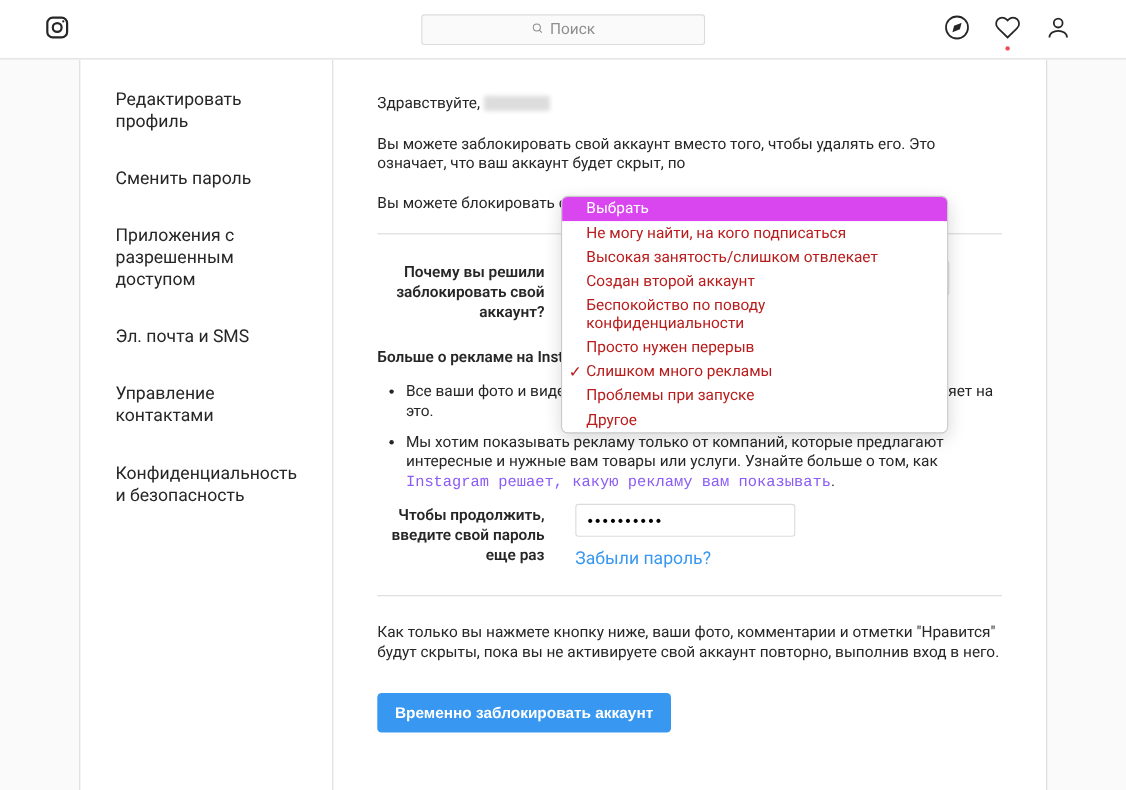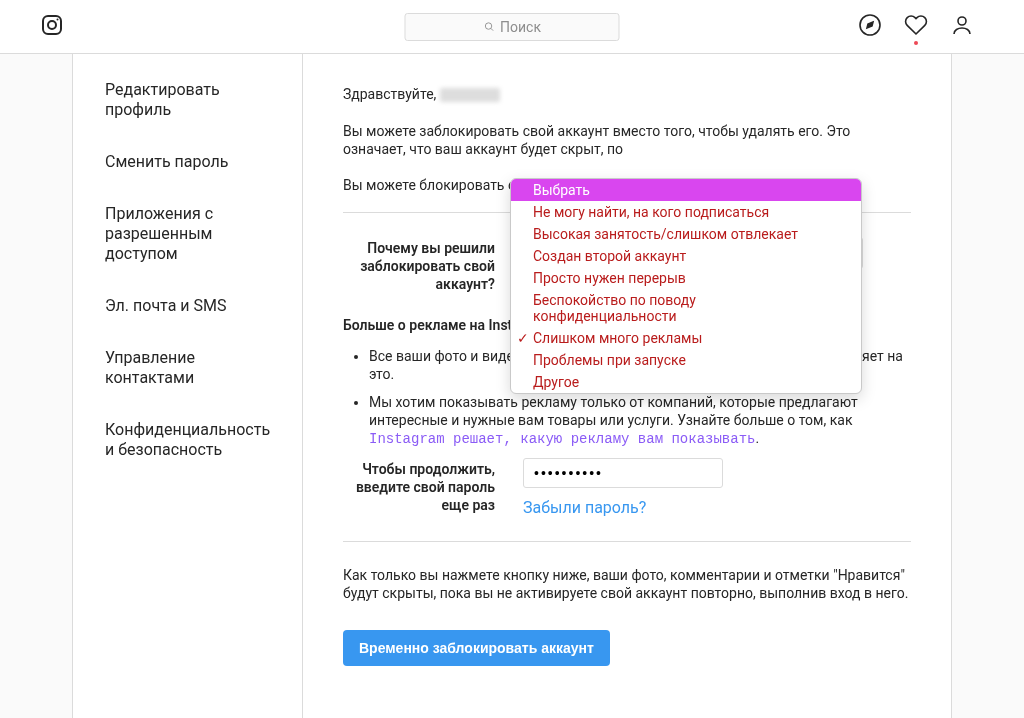--- a/index.html
+++ b/index.html
@@ -17,21 +17,21 @@
   display: flex;
   align-items: center;
   padding: 0 20px;
   position: relative;
 }
 .logo { margin-left: 20px; margin-right: auto; }
 .search {
   position: absolute;
   left: 50%;
   transform: translateX(-50%);
-  width: 215px;
+  width: 258px;
   height: 28px;
   background: #fafafa;
   border: 1px solid #dbdbdb;
   border-radius: 3px;
   display: flex;
   align-items: center;
   justify-content: center;
   color: #8e8e8e;
   font-size: 14px;
   gap: 6px;
@@ -217,18 +217,18 @@
 
     <button class="submit-btn">Временно заблокировать аккаунт</button>
   </div>
 </div>
 
 <div class="dropdown" id="dropdown">
     <div class="dd-item highlight"><span>Выбрать</span></div>
     <div class="dd-item"><span>Не могу найти, на кого подписаться</span></div>
     <div class="dd-item"><span>Высокая занятость/слишком отвлекает</span></div>
     <div class="dd-item"><span>Создан второй аккаунт</span></div>
+    <div class="dd-item"><span>Беспокойство по поводу конфиденциальности</span></div>
     <div class="dd-item"><span>Просто нужен перерыв</span></div>
-    <div class="dd-item"><span>Беспокойство по поводу конфиденциальности</span></div>
     <div class="dd-item"><span class="check">✓</span><span>Слишком много рекламы</span></div>
     <div class="dd-item"><span>Проблемы при запуске</span></div>
     <div class="dd-item"><span>Другое</span></div>
   </div>
 
 </body></html>

